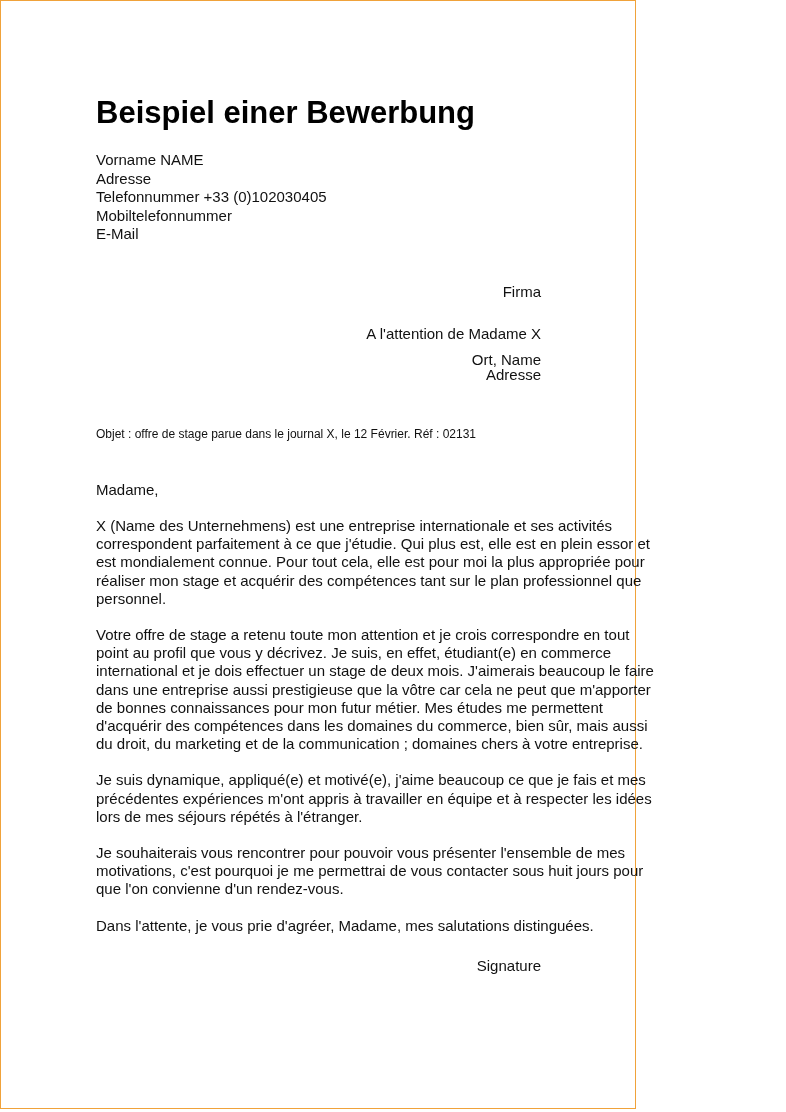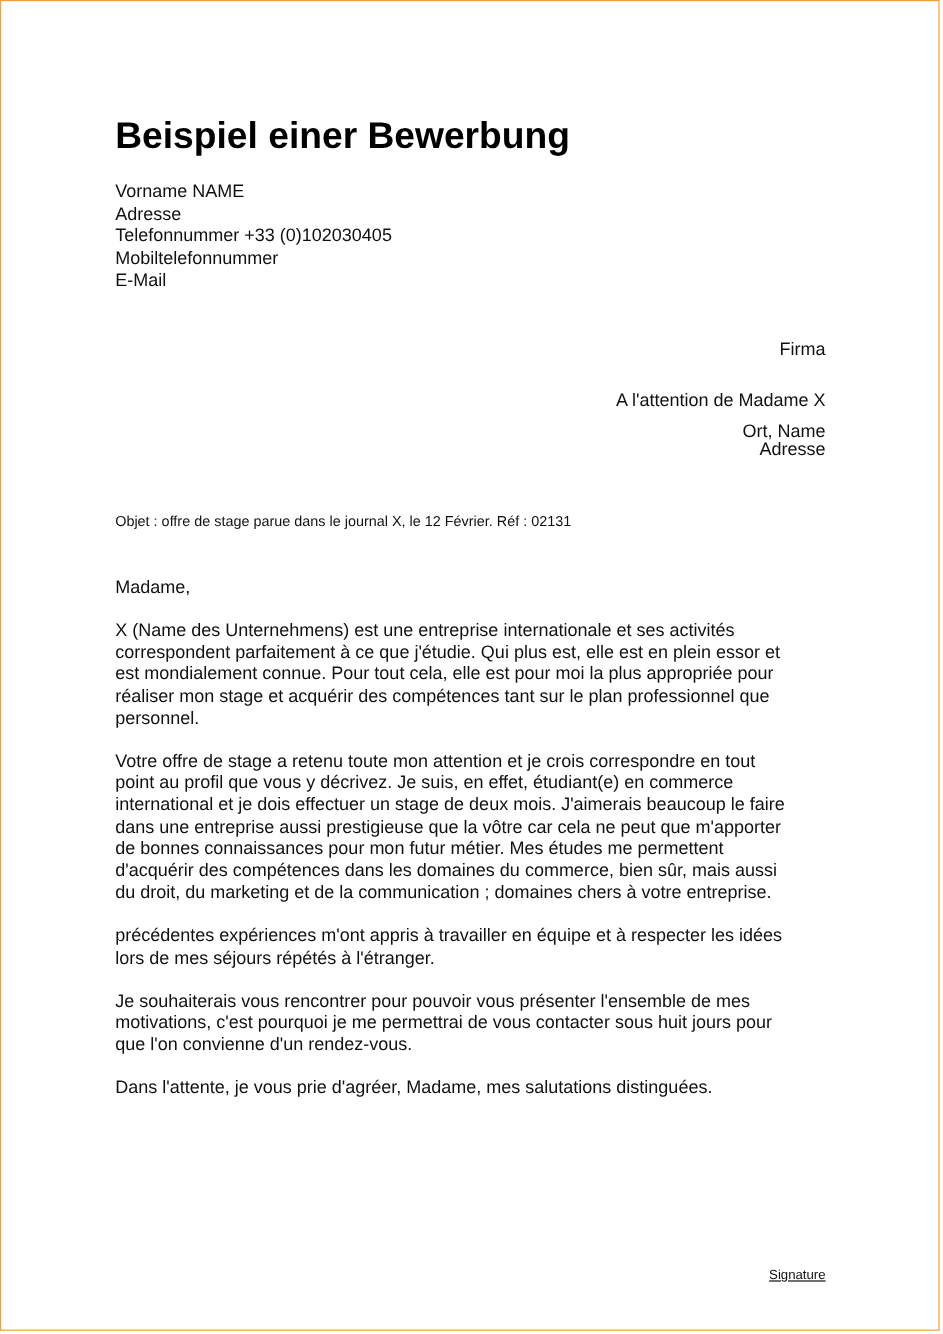--- a/index.html
+++ b/index.html
@@ -12,21 +12,21 @@
       height: 1112px;
       position: relative;
       overflow: hidden;
       font-family: "Liberation Sans", sans-serif;
       color: #111111;
     }
     .page {
       position: absolute;
       left: 0;
       top: 0;
-      width: 783px;
+      width: 636px;
       height: 1109px;
       border: 1.5px solid #f0a23a;
       background: #ffffff;
       box-sizing: border-box;
     }
     .title {
       position: absolute;
       left: 95px;
       top: 92px;
       margin: 0;
@@ -89,25 +89,24 @@
     .body-text p {
       margin: 0 0 18px 0;
     }
     .body-text .line {
       display: block;
       white-space: nowrap;
     }
     .signature {
       position: absolute;
       right: 94px;
-      top: 1053px;
-      font-size: 11px;
+      top: 956px;
+      font-size: 15px;
       line-height: 18.5px;
       white-space: nowrap;
-      text-decoration: underline;
     }
   </style>
 </head>
 <body>
 
 <div class="page" style="border-color: rgb(240, 162, 58);">
 
   <h1 class="title">Beispiel einer Bewerbung</h1>
 
   <div class="sender">
@@ -141,20 +140,21 @@
     <p>
       <span class="line">Votre offre de stage a retenu toute mon attention et je crois correspondre en tout</span>
       <span class="line">point au profil que vous y décrivez. Je suis, en effet, étudiant(e) en commerce</span>
       <span class="line">international et je dois effectuer un stage de deux mois. J'aimerais beaucoup le faire</span>
       <span class="line">dans une entreprise aussi prestigieuse que la vôtre car cela ne peut que m'apporter</span>
       <span class="line">de bonnes connaissances pour mon futur métier. Mes études me permettent</span>
       <span class="line">d'acquérir des compétences dans les domaines du commerce, bien sûr, mais aussi</span>
       <span class="line">du droit, du marketing et de la communication ; domaines chers à votre entreprise.</span>
     </p>
     <p>
+      <span class="line">Je suis dynamique, appliqué(e) et motivé(e), j'aime beaucoup ce que je fais et mes</span>
       <span class="line">précédentes expériences m'ont appris à travailler en équipe et à respecter les idées</span>
       <span class="line">lors de mes séjours répétés à l'étranger.</span>
     </p>
     <p>
       <span class="line">Je souhaiterais vous rencontrer pour pouvoir vous présenter l'ensemble de mes</span>
       <span class="line">motivations, c'est pourquoi je me permettrai de vous contacter sous huit jours pour</span>
       <span class="line">que l'on convienne d'un rendez-vous.</span>
     </p>
     <p>
       <span class="line">Dans l'attente, je vous prie d'agréer, Madame, mes salutations distinguées.</span>

